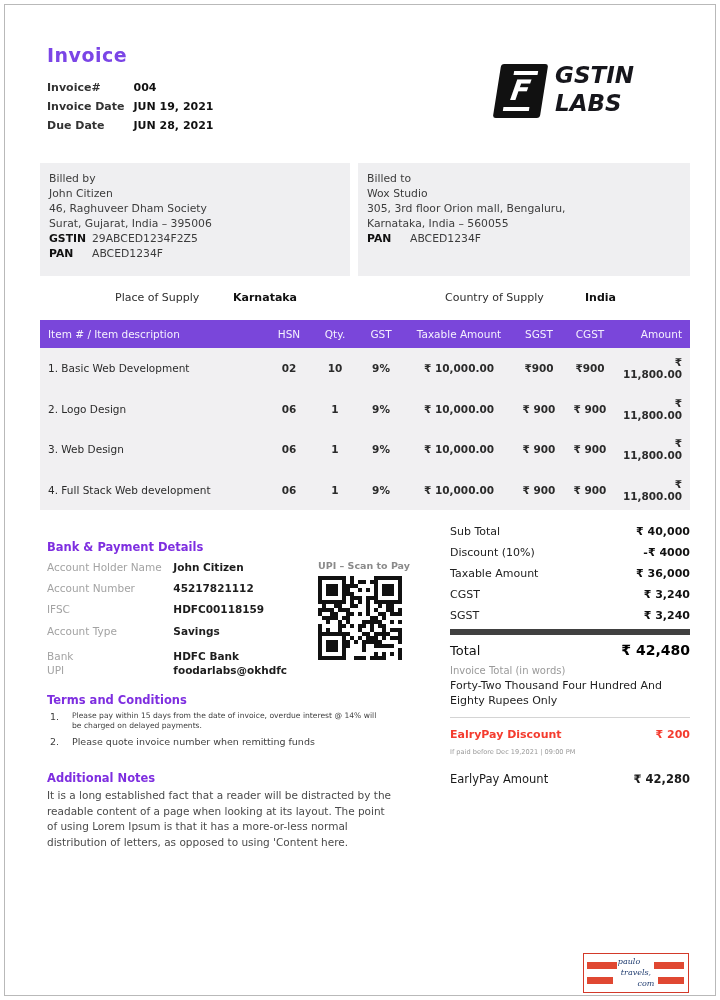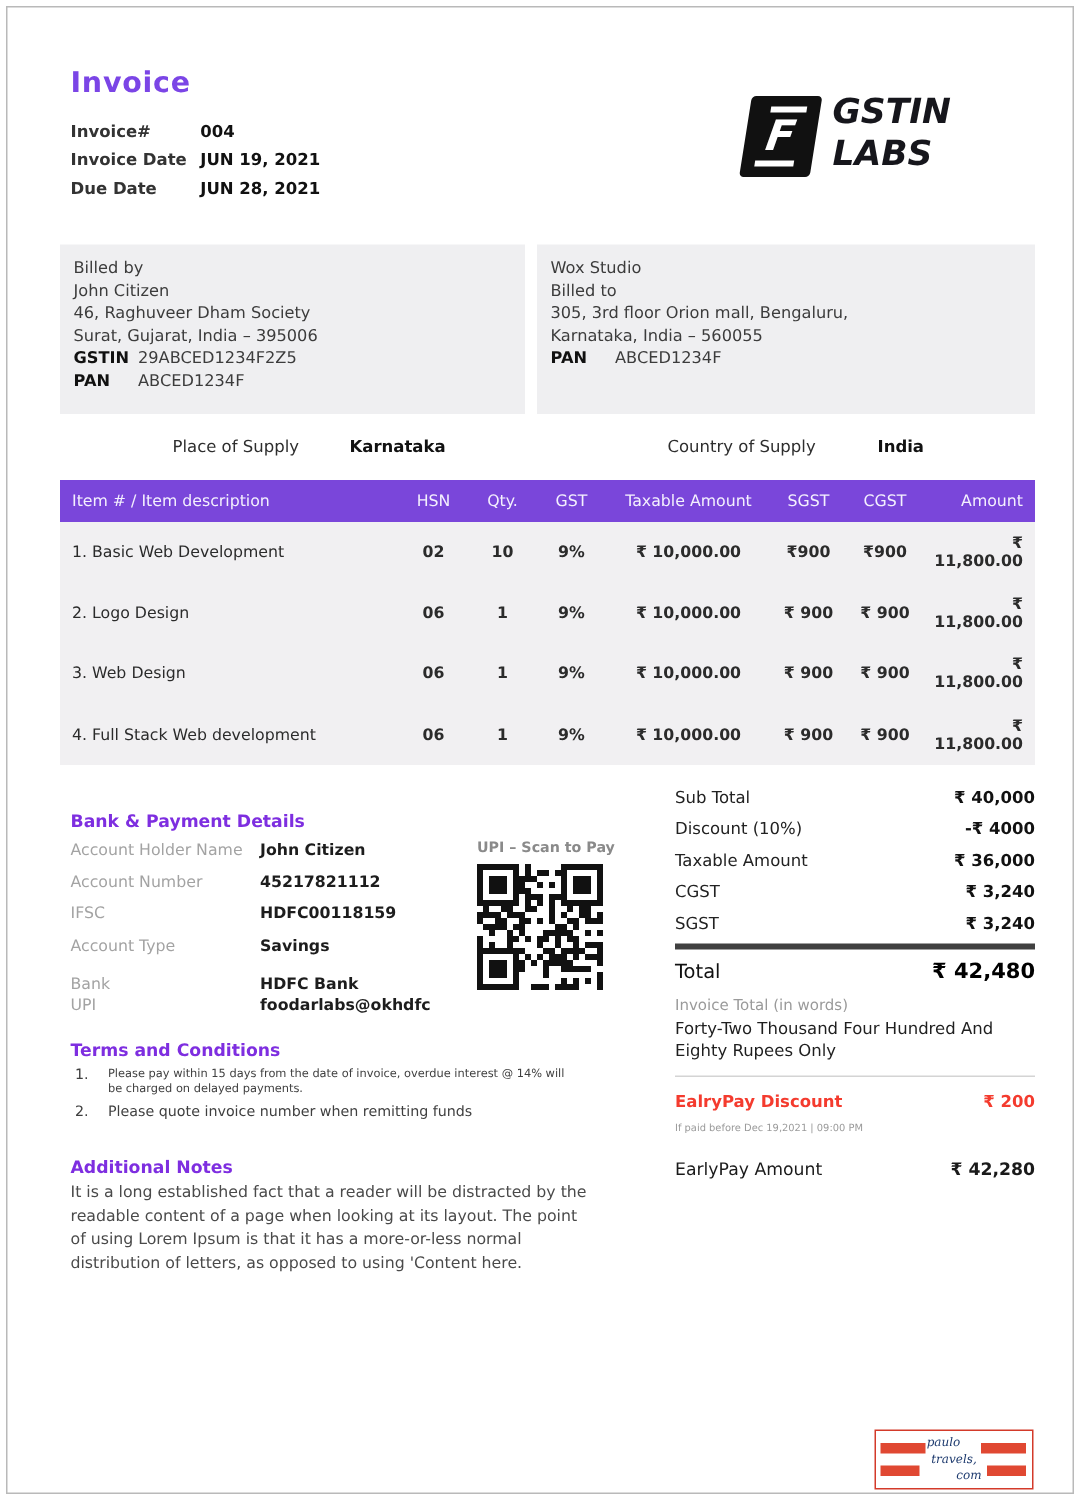--- a/index.html
+++ b/index.html
@@ -59,21 +59,21 @@
   .term-num{position:absolute;left:0;top:0;font-size:9.5px;color:#3f3f3f;}
   .term-text{position:absolute;left:22px;top:0;}
   .term1 .term-text{font-size:7.6px;line-height:10px;width:310px;}
   .term2 .term-text{font-size:9.5px;width:330px;}
   .notes-text{position:absolute;left:47px;top:788px;width:346px;font-size:10.5px;line-height:15.5px;color:#4a4a4a;}
 
   
   .summary{position:absolute;left:450px;top:521px;width:240px;}
   .sum-row{display:flex;justify-content:space-between;align-items:center;height:21px;font-size:11px;color:#222;}
   .sum-row .val{font-weight:bold;color:#111;}
-  .total-block{position:absolute;left:450px;top:629px;width:240px;border-top:4px solid #404040;padding-top:7px;display:flex;justify-content:space-between;align-items:center;}
+  .total-block{position:absolute;left:450px;top:629px;width:240px;border-top:6px solid #404040;padding-top:7px;display:flex;justify-content:space-between;align-items:center;}
   .total-label{font-size:13px;color:#111;}
   .total-value{font-size:14px;font-weight:bold;color:#000;}
   .words-label{position:absolute;left:450px;top:665px;font-size:10px;color:#9a9a9a;}
   .words-value{position:absolute;left:450px;top:679px;width:245px;font-size:11px;line-height:14.5px;color:#1f1f1f;}
   .divider{position:absolute;left:450px;top:717px;width:240px;border-top:1px solid #d4d4d4;}
   .earlypay-row{position:absolute;left:450px;width:240px;display:flex;justify-content:space-between;align-items:center;}
   .ep-discount{top:728px;font-size:11px;font-weight:bold;color:#f43b2e;}
   .ep-note{position:absolute;left:450px;top:748px;font-size:6.6px;color:#9a9a9a;}
   .ep-amount{top:772px;font-size:11.5px;color:#1a1a1a;}
   .ep-amount .val{font-weight:bold;}
@@ -131,22 +131,22 @@
   <div>Surat, Gujarat, India – 395006</div>
   <div>
     <span class="gp-label">GSTIN</span><span>29ABCED1234F2Z5</span>
   </div>
   <div>
     <span class="gp-label">PAN</span><span>ABCED1234F</span>
   </div>
 </div>
 
 <div class="billed-box billed-to">
+  <div>Billed to</div>
   <div>Wox Studio</div>
-  <div>Billed to</div>
   <div>305, 3rd floor Orion mall, Bengaluru,</div>
   <div>Karnataka, India – 560055</div>
   <div>
     <span class="gp-label">PAN</span><span>ABCED1234F</span>
   </div>
 </div>
 
 <div class="supply">
   <span style="left:115px;">Place of Supply</span>
   <span class="bold" style="left:233px;">Karnataka</span>

